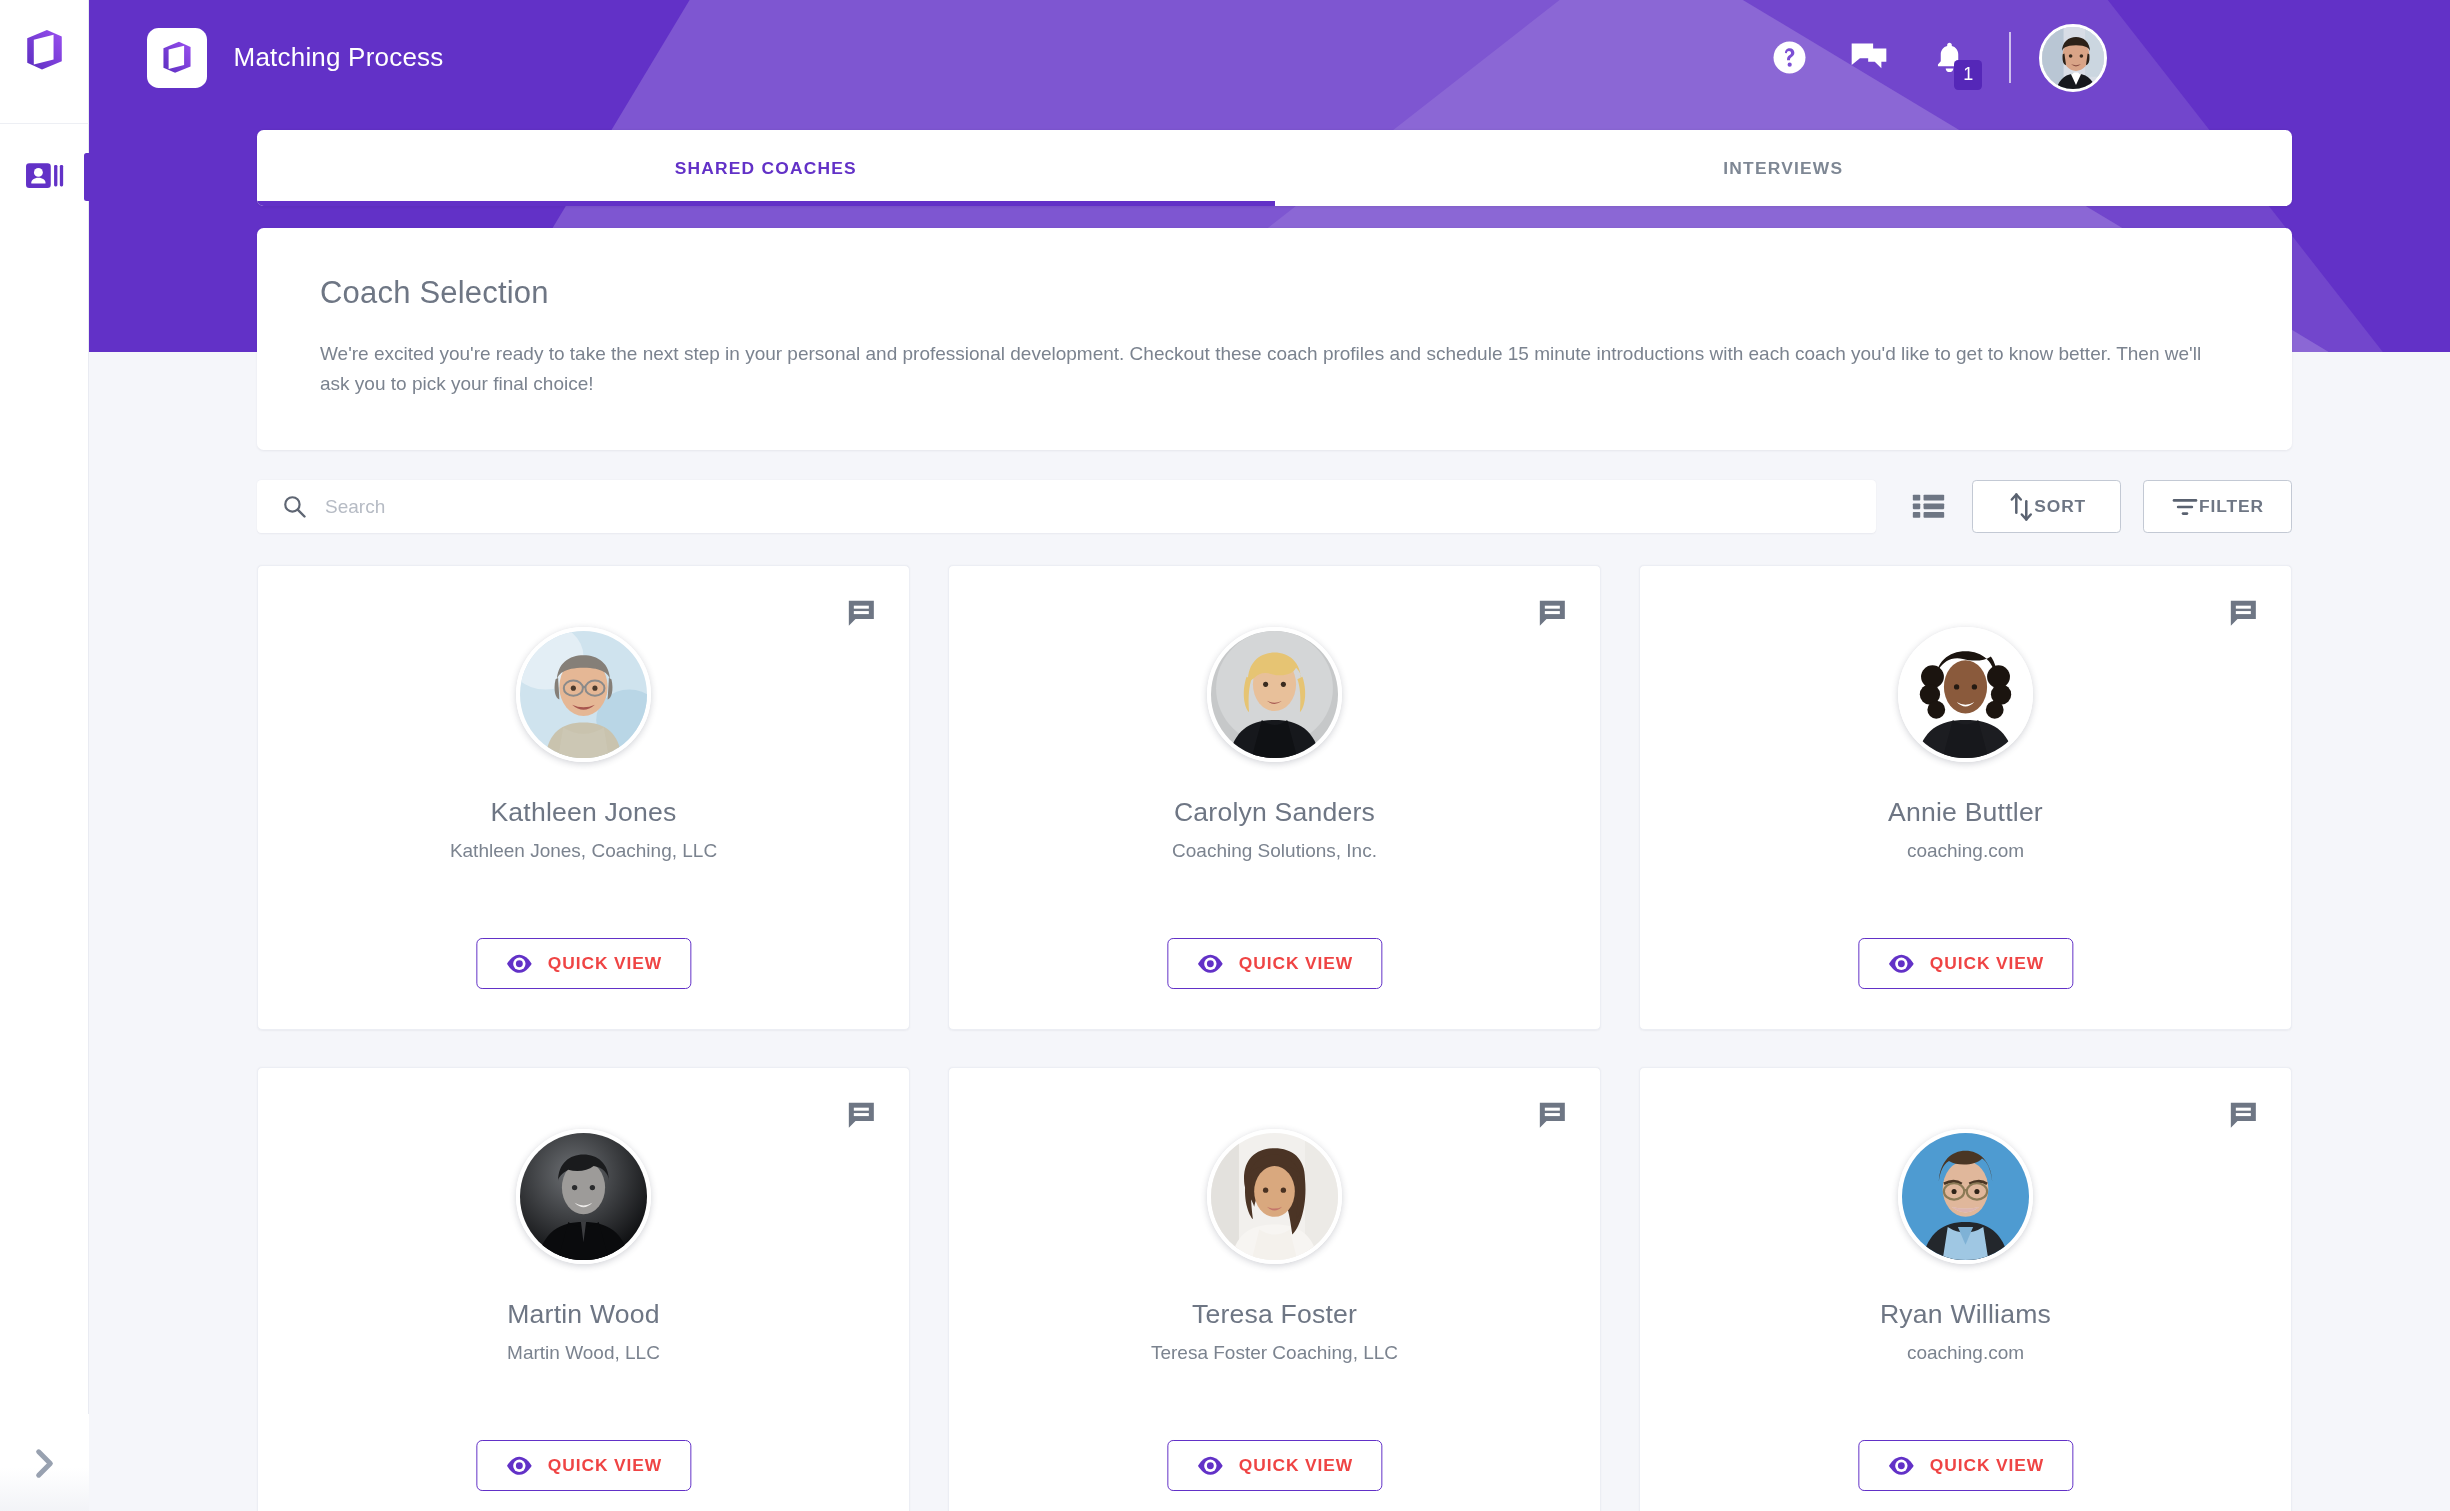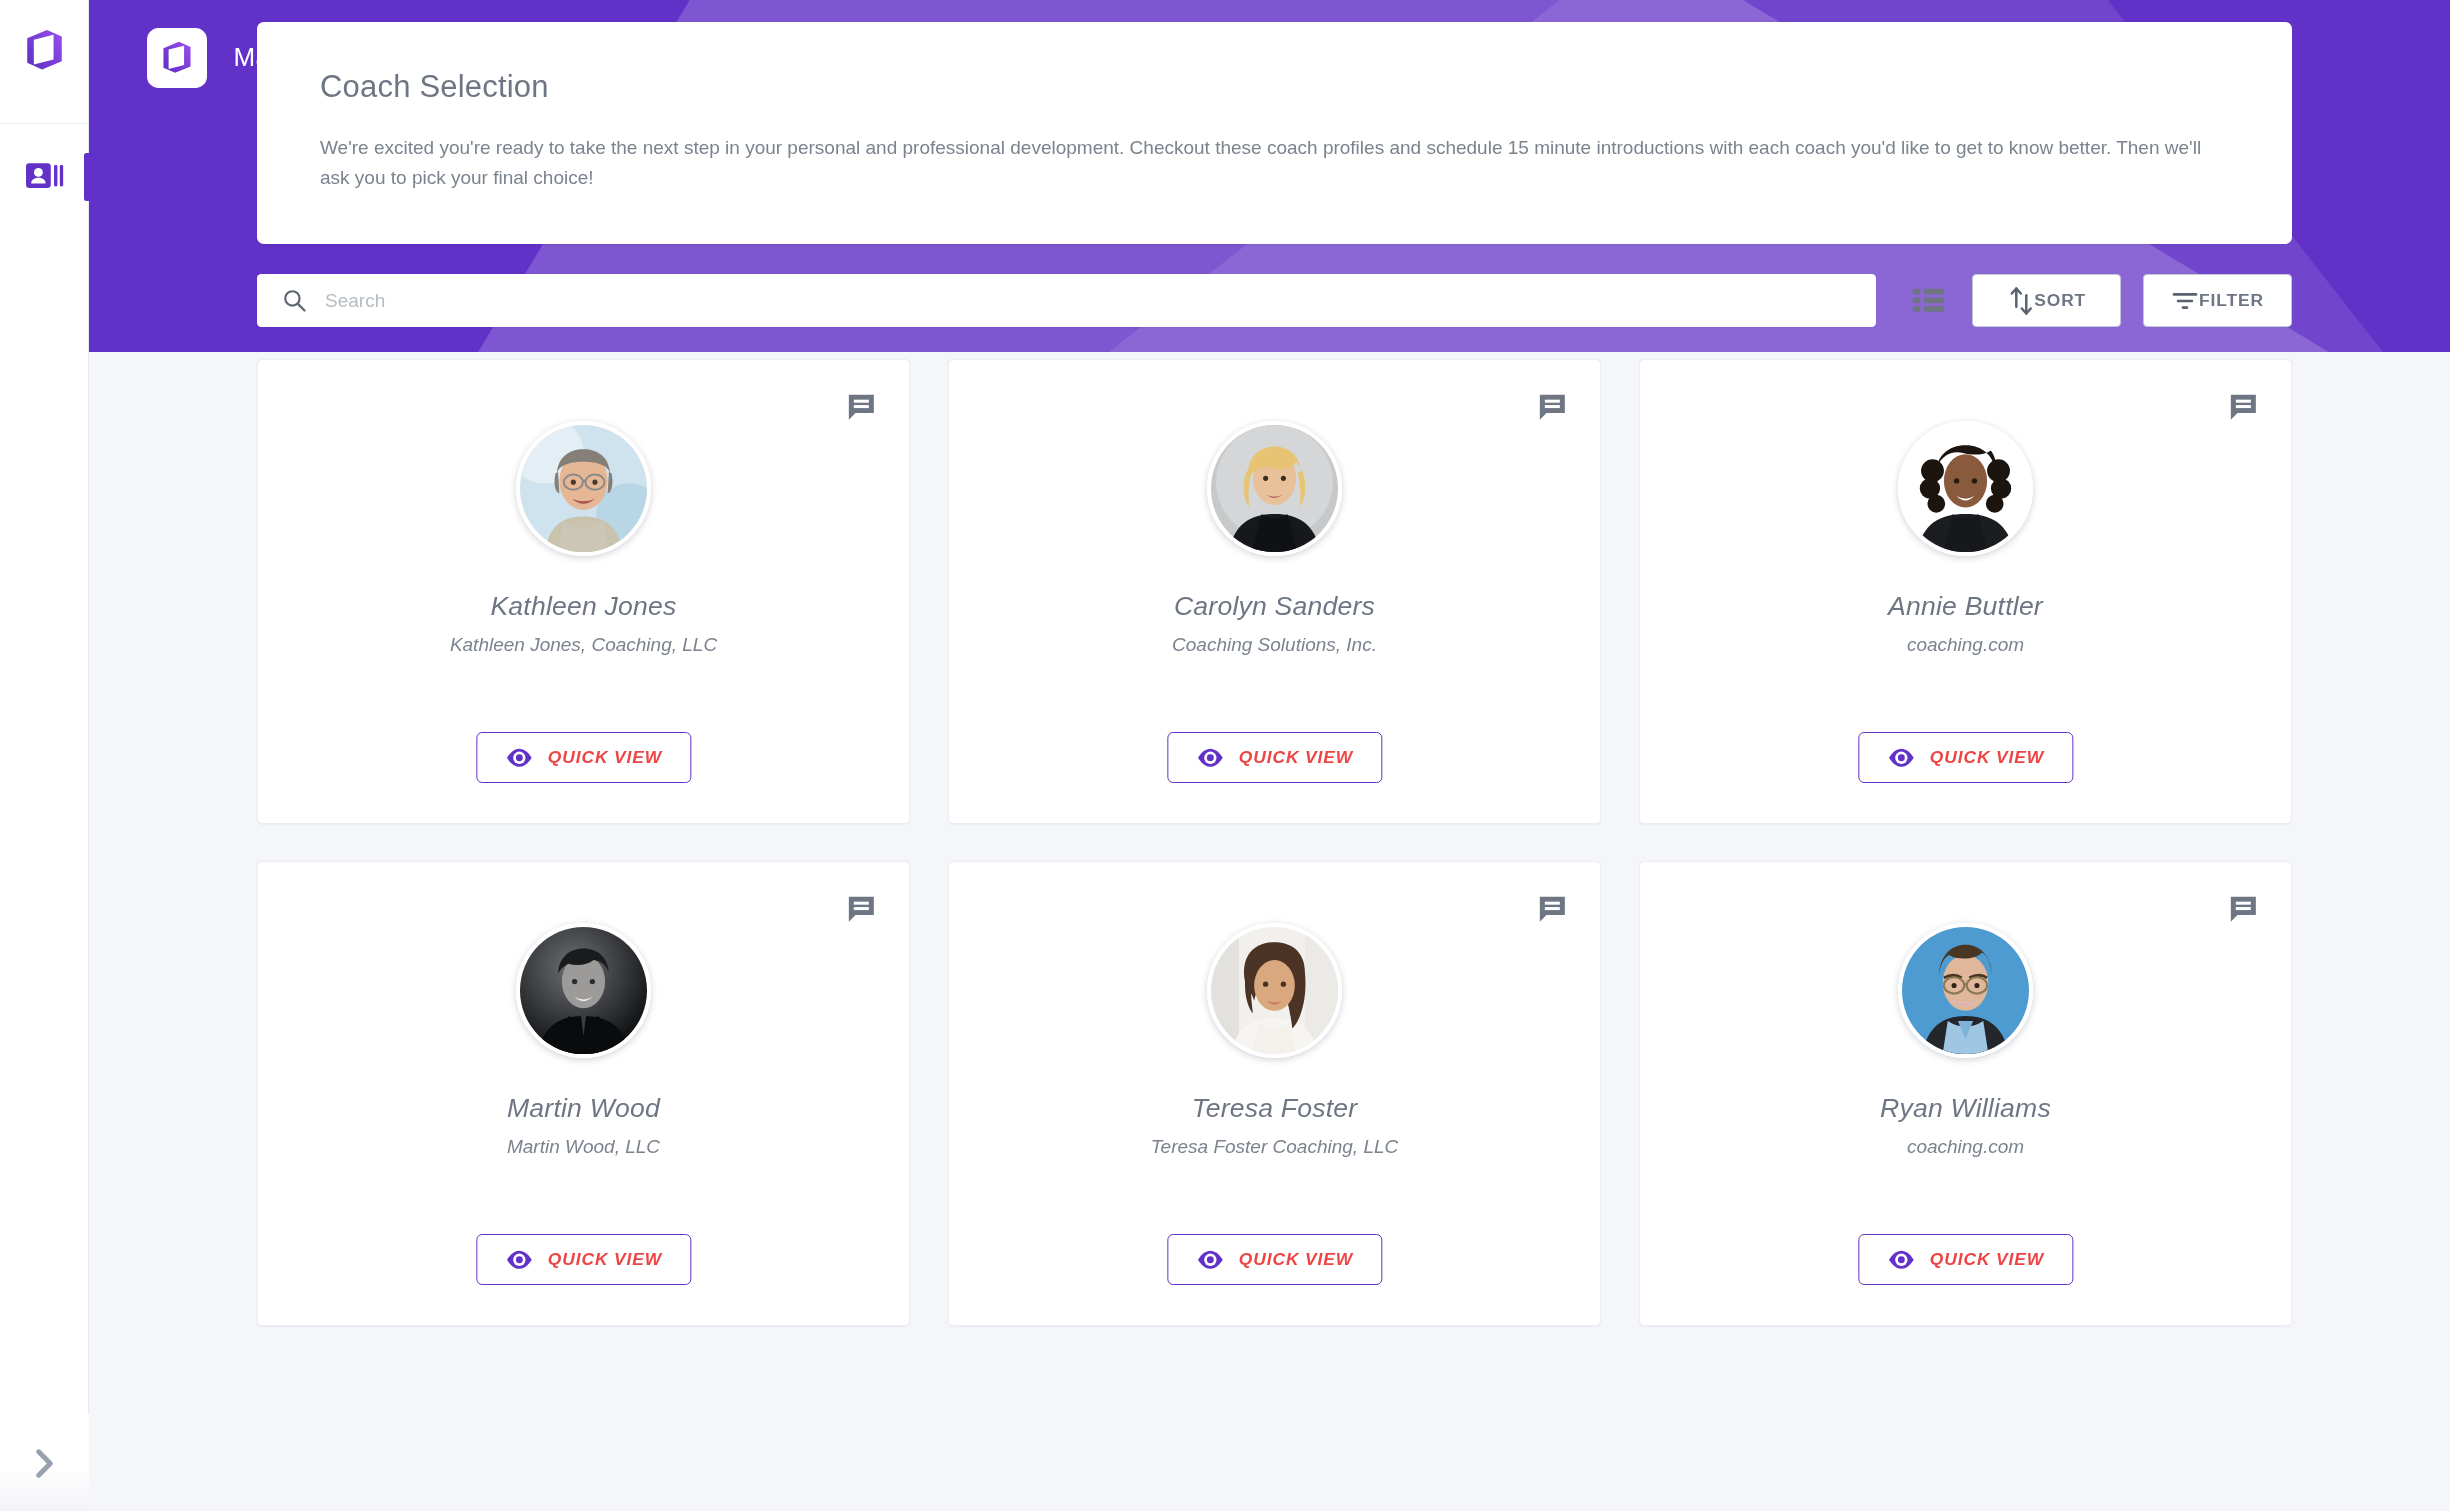--- a/index.html
+++ b/index.html
@@ -268,21 +268,20 @@
   .coach-card {
     background: #ffffff;
     border: 0.8px solid #eceef4;
     border-radius: 5px;
     height: 465px;
     position: relative;
     display: flex;
     flex-direction: column;
     align-items: center;
     box-shadow: 0 0.8px 1.7px rgba(30,35,60,0.05);
-    font-style: italic;
   }
   .card-msg-icon {
     position: absolute;
     right: 30px; top: 33px;
     cursor: pointer;
   }
   .card-avatar {
     margin-top: 61px;
     width: 135px; height: 135px;
     border-radius: 50%;
@@ -417,20 +416,28 @@
         <circle cx="34.5" cy="35" r="2.2" fill="#3a2a1e"></circle>
         <circle cx="47.5" cy="35" r="2.2" fill="#3a2a1e"></circle>
         <path d="M35 45 q6 5 12 0 q-6 2 -12 0z" fill="#8d5244"></path>
       </svg>
     </div>
   </div>
 </div>
 
 <div id="content">
 
+  <div id="tabs">
+    <div class="tab active">
+      <span>SHARED COACHES</span>
+    </div>
+    <div class="tab">
+      <span>INTERVIEWS</span>
+    </div>
+  </div>
 
   <div id="info-panel">
     <div id="info-title">Coach Selection</div>
     <div id="info-body">We're excited you're ready to take the next step in your personal and professional development. Checkout these coach profiles and schedule 15 minute introductions with each coach you'd like to get to know better. Then we'll ask you to pick your final choice!</div>
   </div>
 
   <div id="toolbar">
     <div id="search-box">
       <svg width="25" height="25" viewBox="0 0 30 30">
         <circle cx="12.5" cy="12.5" r="8.6" fill="none" stroke="#5f6673" stroke-width="2.6"></circle>

